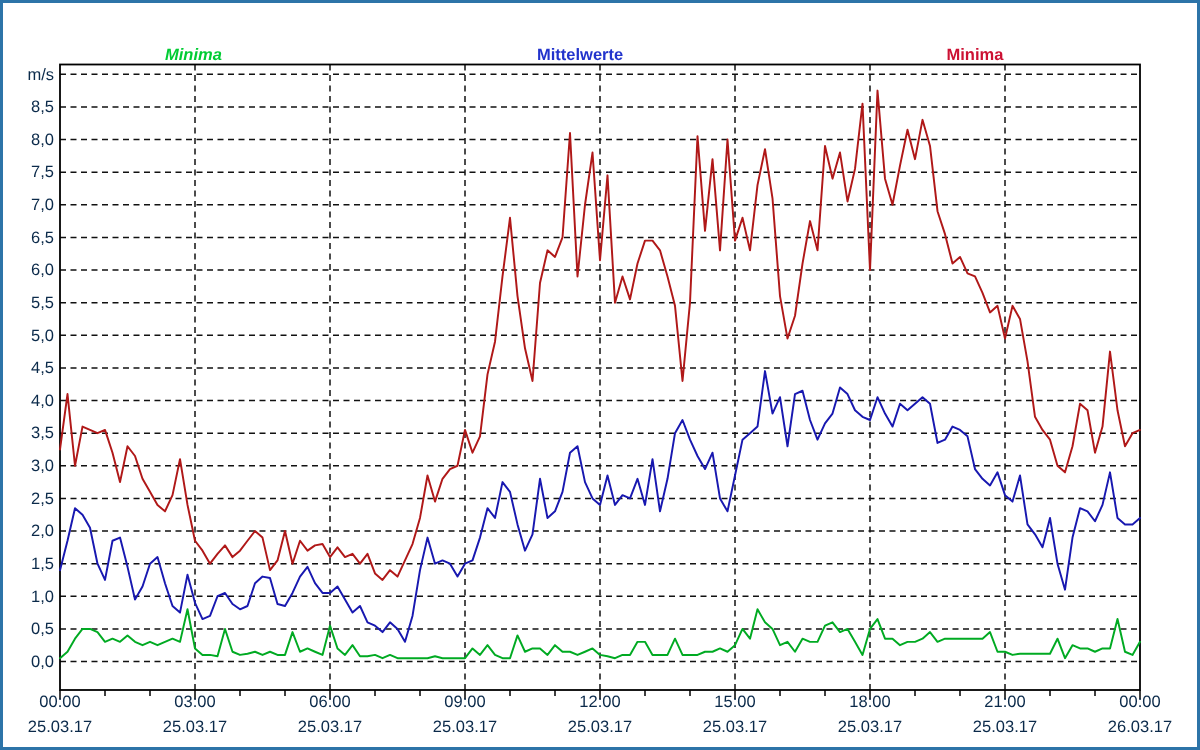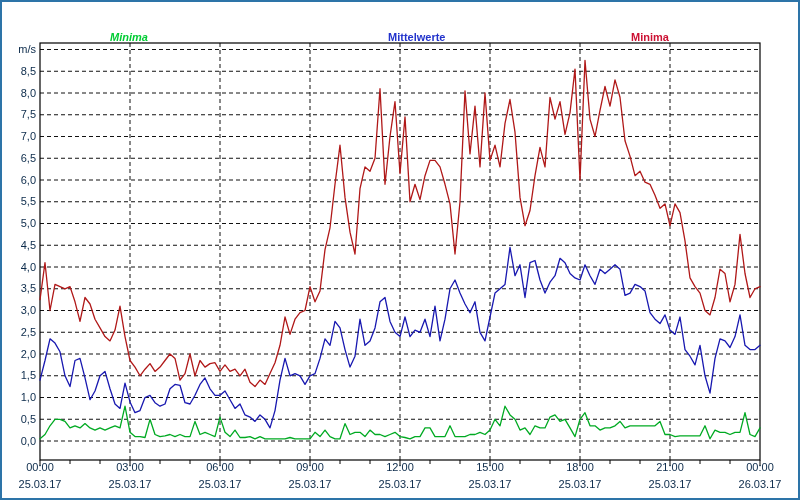--- a/index.html
+++ b/index.html
@@ -14,21 +14,21 @@
   #legend-mittelwerte{left:356px;}
   #legend-maxima{left:629px;}
   svg text{font-family:"Liberation Sans",sans-serif;}
 </style>
 </head>
 <body>
 
 <div class="window" style="border-color: rgb(45, 116, 168);">
   <div class="chart-area">
     <span class="legend-label" id="legend-minima" style="color: rgb(0, 204, 51);">Minima</span>
-    <span class="legend-label" id="legend-mittelwerte" style="color: rgb(34, 51, 204); margin-left: 30px;">Mittelwerte</span>
+    <span class="legend-label" id="legend-mittelwerte" style="color: rgb(34, 51, 204);">Mittelwerte</span>
     <span class="legend-label" id="legend-maxima" style="color: rgb(204, 17, 51);">Minima</span>
     <svg id="chart-svg" width="796" height="470">
         <line x1="38" y1="413" x2="758" y2="413" stroke="#111111" stroke-width="1" stroke-dasharray="4 3"></line>
         <line x1="38" y1="391.25" x2="758" y2="391.25" stroke="#111111" stroke-width="1" stroke-dasharray="4 3"></line>
         <line x1="38" y1="369.5" x2="758" y2="369.5" stroke="#111111" stroke-width="1" stroke-dasharray="4 3"></line>
         <line x1="38" y1="347.75" x2="758" y2="347.75" stroke="#111111" stroke-width="1" stroke-dasharray="4 3"></line>
         <line x1="38" y1="326" x2="758" y2="326" stroke="#111111" stroke-width="1" stroke-dasharray="4 3"></line>
         <line x1="38" y1="304.25" x2="758" y2="304.25" stroke="#111111" stroke-width="1" stroke-dasharray="4 3"></line>
         <line x1="38" y1="282.5" x2="758" y2="282.5" stroke="#111111" stroke-width="1" stroke-dasharray="4 3"></line>
         <line x1="38" y1="260.75" x2="758" y2="260.75" stroke="#111111" stroke-width="1" stroke-dasharray="4 3"></line>

